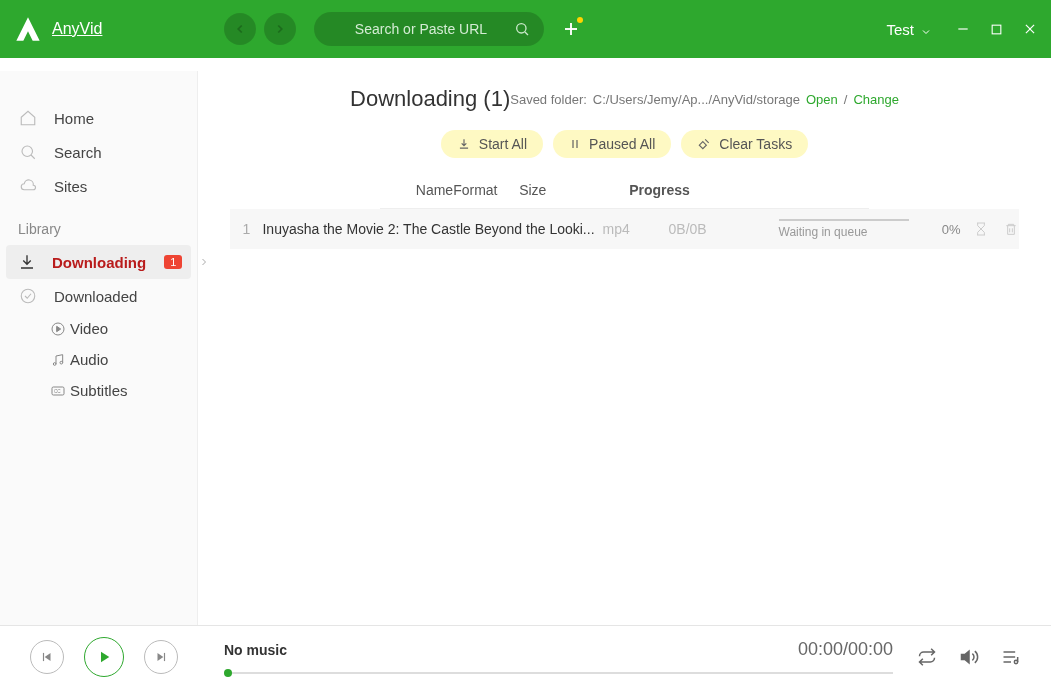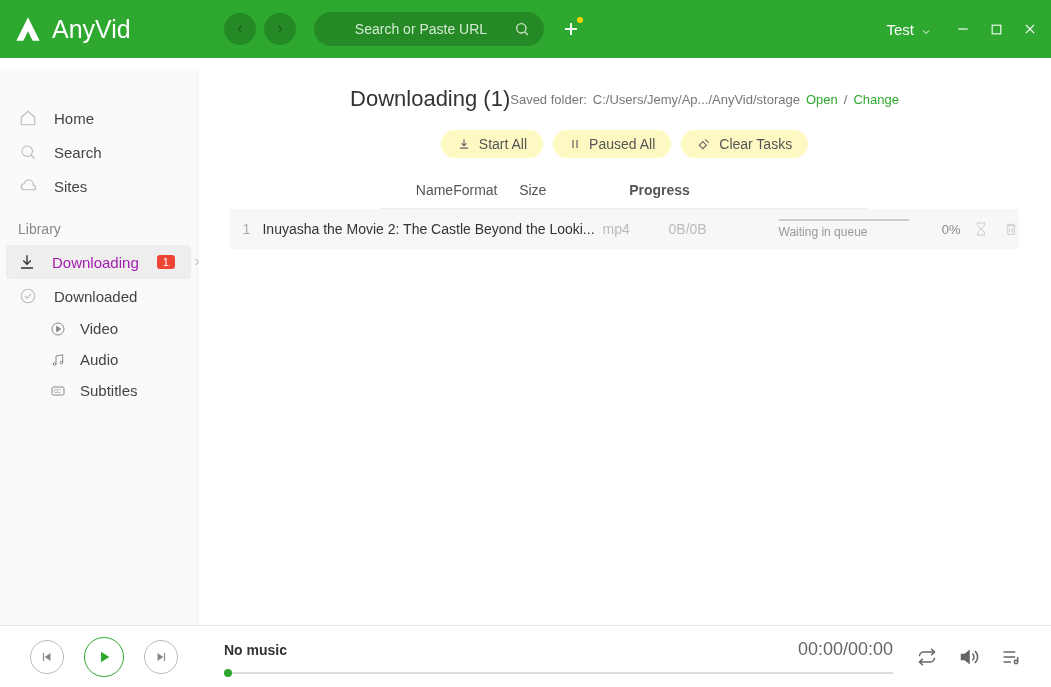--- a/index.html
+++ b/index.html
@@ -1,44 +1,44 @@
 <!DOCTYPE html>
 <html><head>
 <meta charset="utf-8">
 <style>
 * { margin: 0; padding: 0; box-sizing: border-box; font-family: -apple-system, BlinkMacSystemFont, "Segoe UI", Arial, sans-serif; }
 body { width: 1051px; height: 687px; overflow: hidden; display: flex; flex-direction: column; background: #fff; }
 
 .header { background: #2ea82e; height: 58px; display: flex; align-items: center; padding: 0 14px; color: #fff; }
 .logo-wrap { display: flex; align-items: center; gap: 10px; width: 200px; }
-.logo-text { font-size: 25px; font-weight: 500; }
+.logo-text { font-size: 16px; font-weight: 500; text-decoration: underline; }
 .nav-arrows { display: flex; gap: 8px; margin-left: 10px; }
 .nav-arrow { width: 32px; height: 32px; border-radius: 50%; background: rgba(0,0,0,0.18); display: flex; align-items: center; justify-content: center; cursor: pointer; }
 .search-box { margin-left: 18px; background: rgba(0,0,0,0.18); border-radius: 18px; height: 34px; width: 230px; display: flex; align-items: center; padding: 0 14px; }
 .search-input { background: transparent; border: none; color: #d4ecd4; font-size: 14px; flex: 1; outline: none; text-align: center; }
 .search-input::placeholder { color: #d4ecd4; }
 .plus-btn { margin-left: 18px; position: relative; cursor: pointer; display:flex; align-items:center; justify-content:center; }
 .plus-dot { position: absolute; top: -3px; right: -3px; width: 6px; height: 6px; border-radius: 50%; background: #ffd400; }
 .spacer { flex: 1; }
 .user-sec { display: flex; align-items: flex-end; gap: 6px; cursor: pointer; margin-right: 24px; font-size: 15px; }
 .win-controls { display: flex; gap: 20px; }
 .win-ctrl { cursor: pointer; display:flex; align-items:center; justify-content:center; }
 
 .body-row { flex: 1; display: flex; overflow: hidden; }
 .sidebar { width: 198px; background: #fafafa; border-right: 1px solid #eee; padding-top: 30px; margin-top: 13px; }
 .side-item { display: flex; align-items: center; gap: 16px; padding: 8px 18px; color: #444; font-size: 15px; cursor: pointer; }
 .side-icon { width: 20px; display:flex; align-items:center; justify-content:center; }
 .side-label { flex: 1; }
 .section-title { color: #888; font-size: 14px; padding: 18px 18px 8px; }
 .side-item.active { background: #eee; border-radius: 4px; margin: 0 6px; padding: 8px 12px; }
-.side-item.active .side-label { color: #a21caf; }
+.side-item.active .side-label { color: #b91c1c; font-weight: bold; }
 .side-item.active .side-icon { color: #111; }
 .badge { background: #e43; color: #fff; font-size: 11px; padding: 1px 6px; border-radius: 3px; margin-left: 2px; }
 .chev { color: #aaa; }
-.sub-item { display: flex; align-items: center; gap: 14px; padding: 7px 18px 7px 50px; color: #444; font-size: 15px; cursor: pointer; }
+.sub-item { display: flex; align-items: center; gap: 4px; padding: 7px 18px 7px 50px; color: #444; font-size: 15px; cursor: pointer; }
 
 .main { flex: 1; display: flex; flex-direction: column; padding: 28px 22px 0; overflow: hidden; align-items: center; }
 .top-row { display: flex; align-items: center; justify-content: space-between; }
 .page-title { font-size: 22px; font-weight: 500; color: #333; }
 .folder-info { font-size: 13px; color: #777; display:flex; gap:6px; }
 .link-green { color: #2ea82e; cursor: pointer; }
 .toolbar { display: flex; gap: 10px; margin-top: 18px; margin-bottom: 14px; }
 .tb-btn { background: #fef9c3; border-radius: 16px; padding: 6px 16px; font-size: 14px; color: #555; display: flex; align-items: center; gap: 8px; cursor: pointer; }
 .table-head { display: flex; padding: 10px 0; border-bottom: 1px solid #eee; color: #555; font-size: 14px; }
 .col-idx { width: 32px; }

